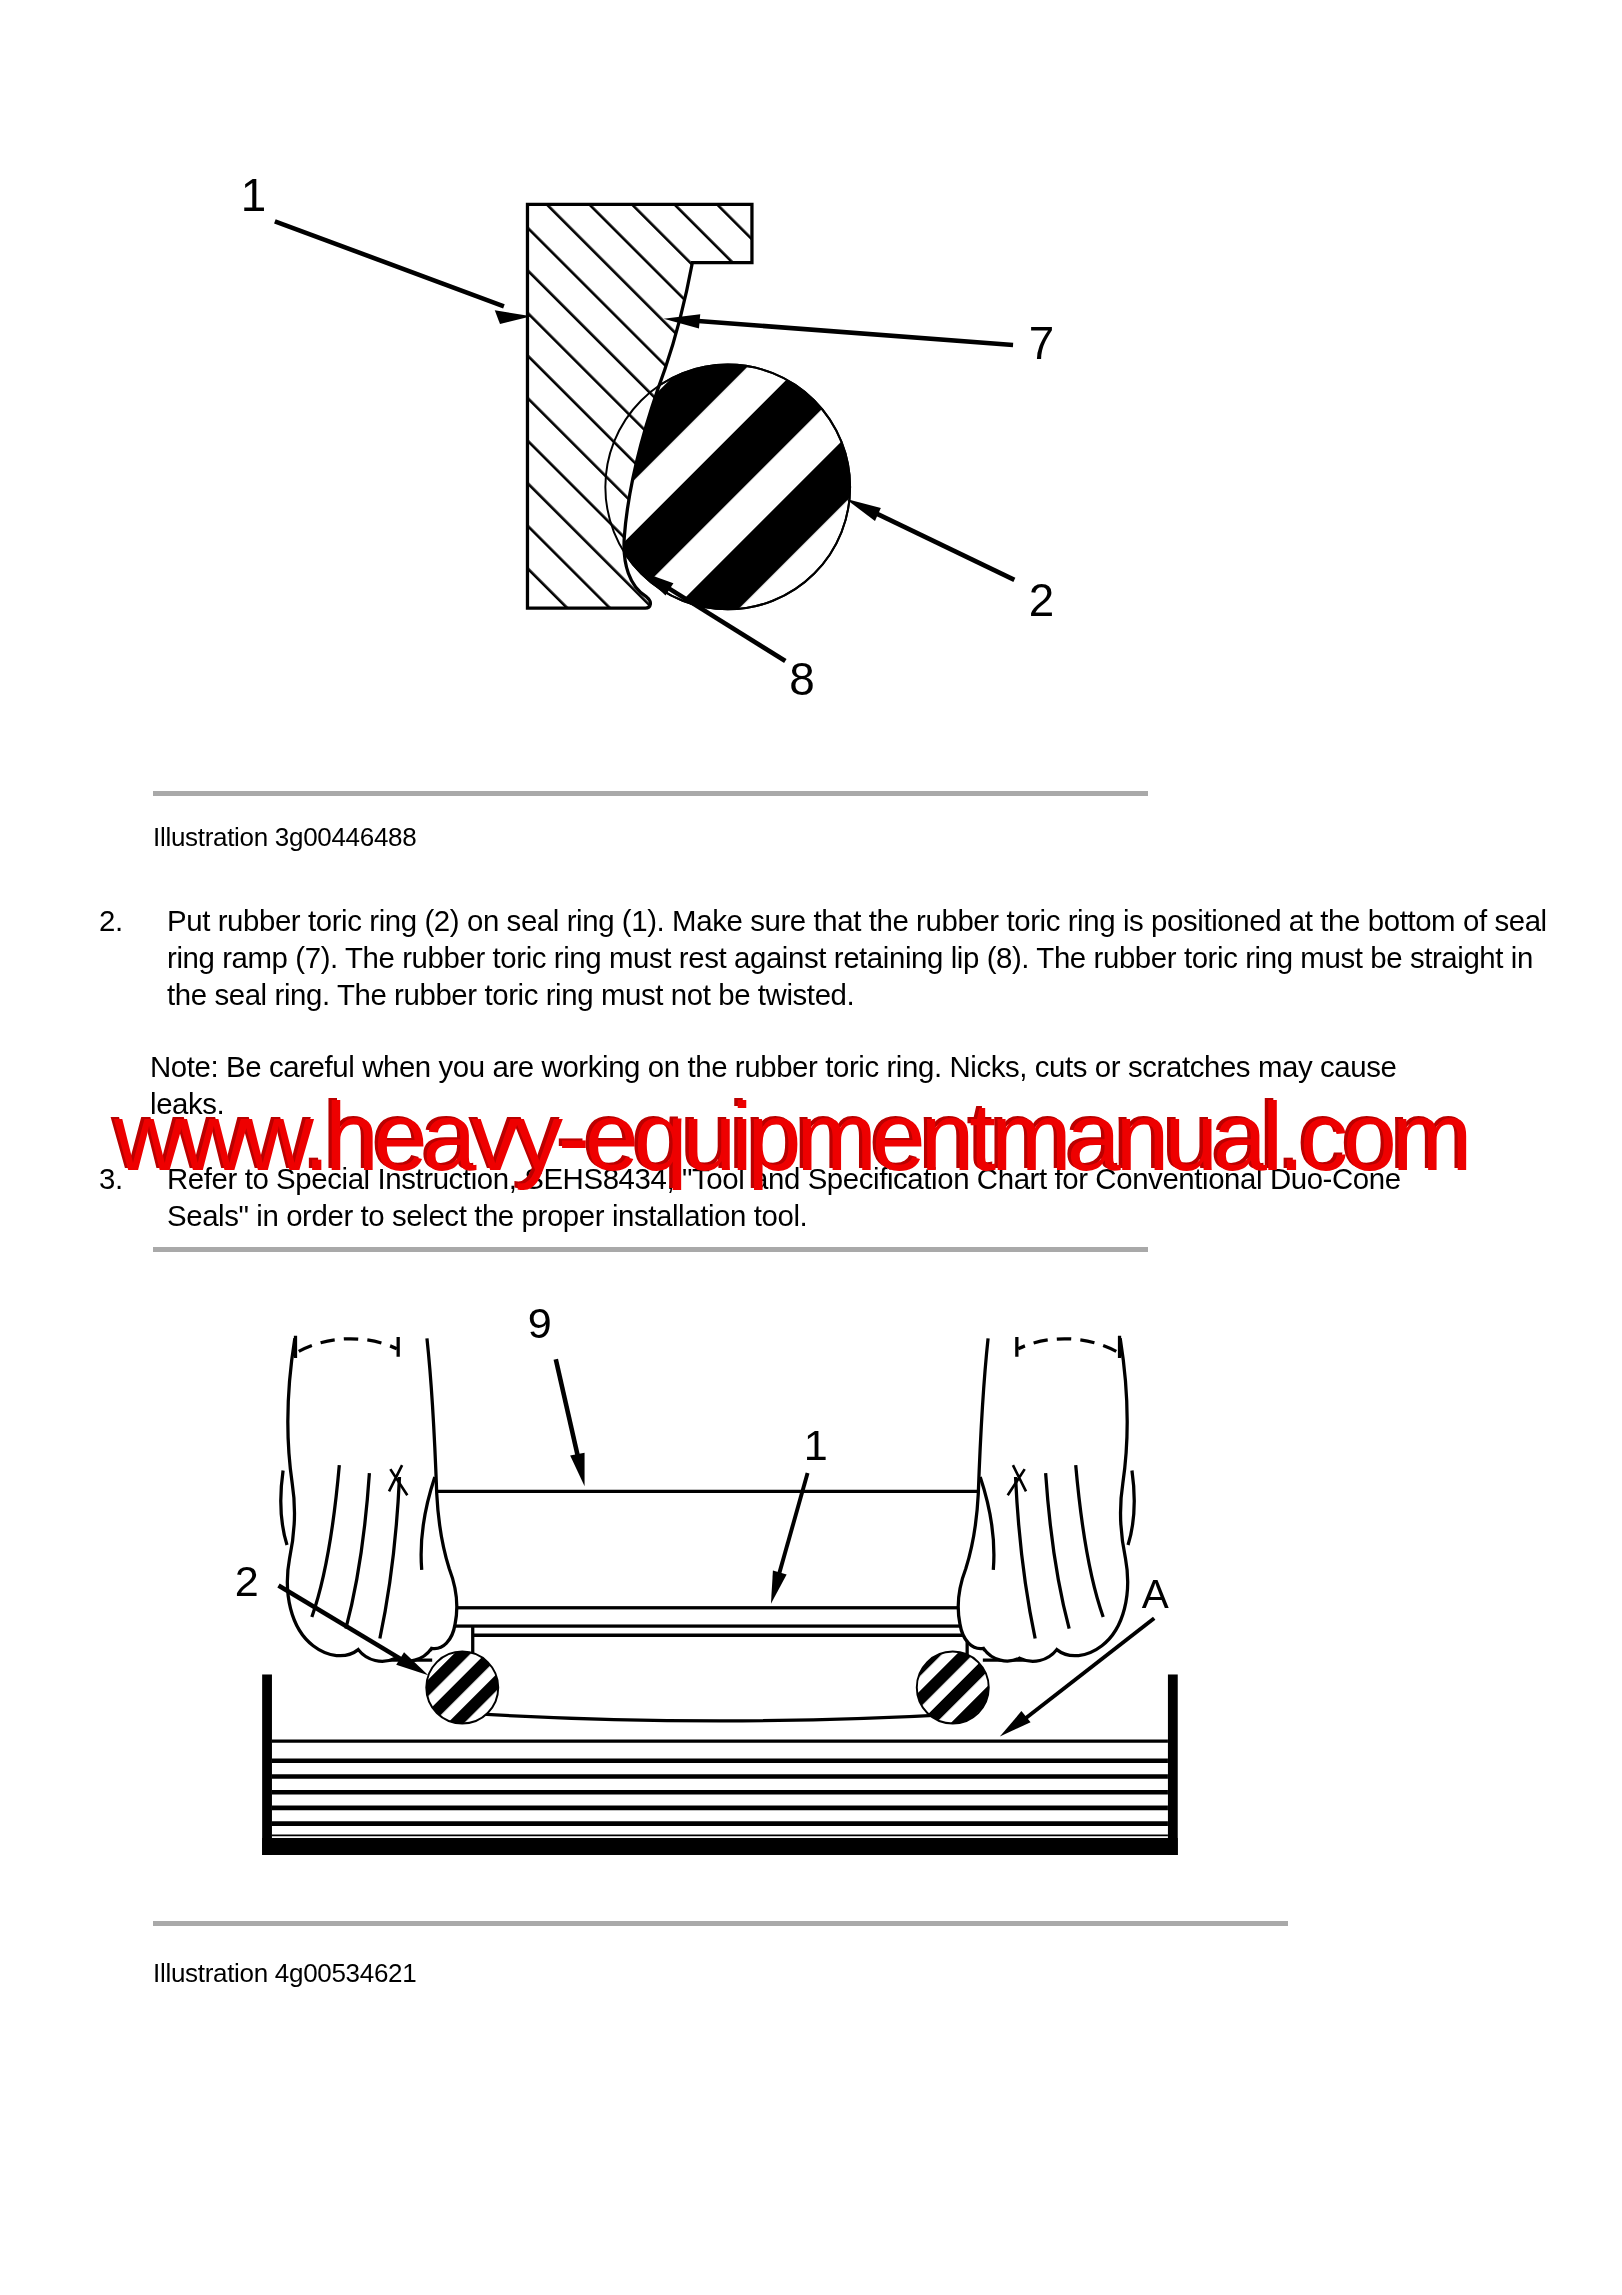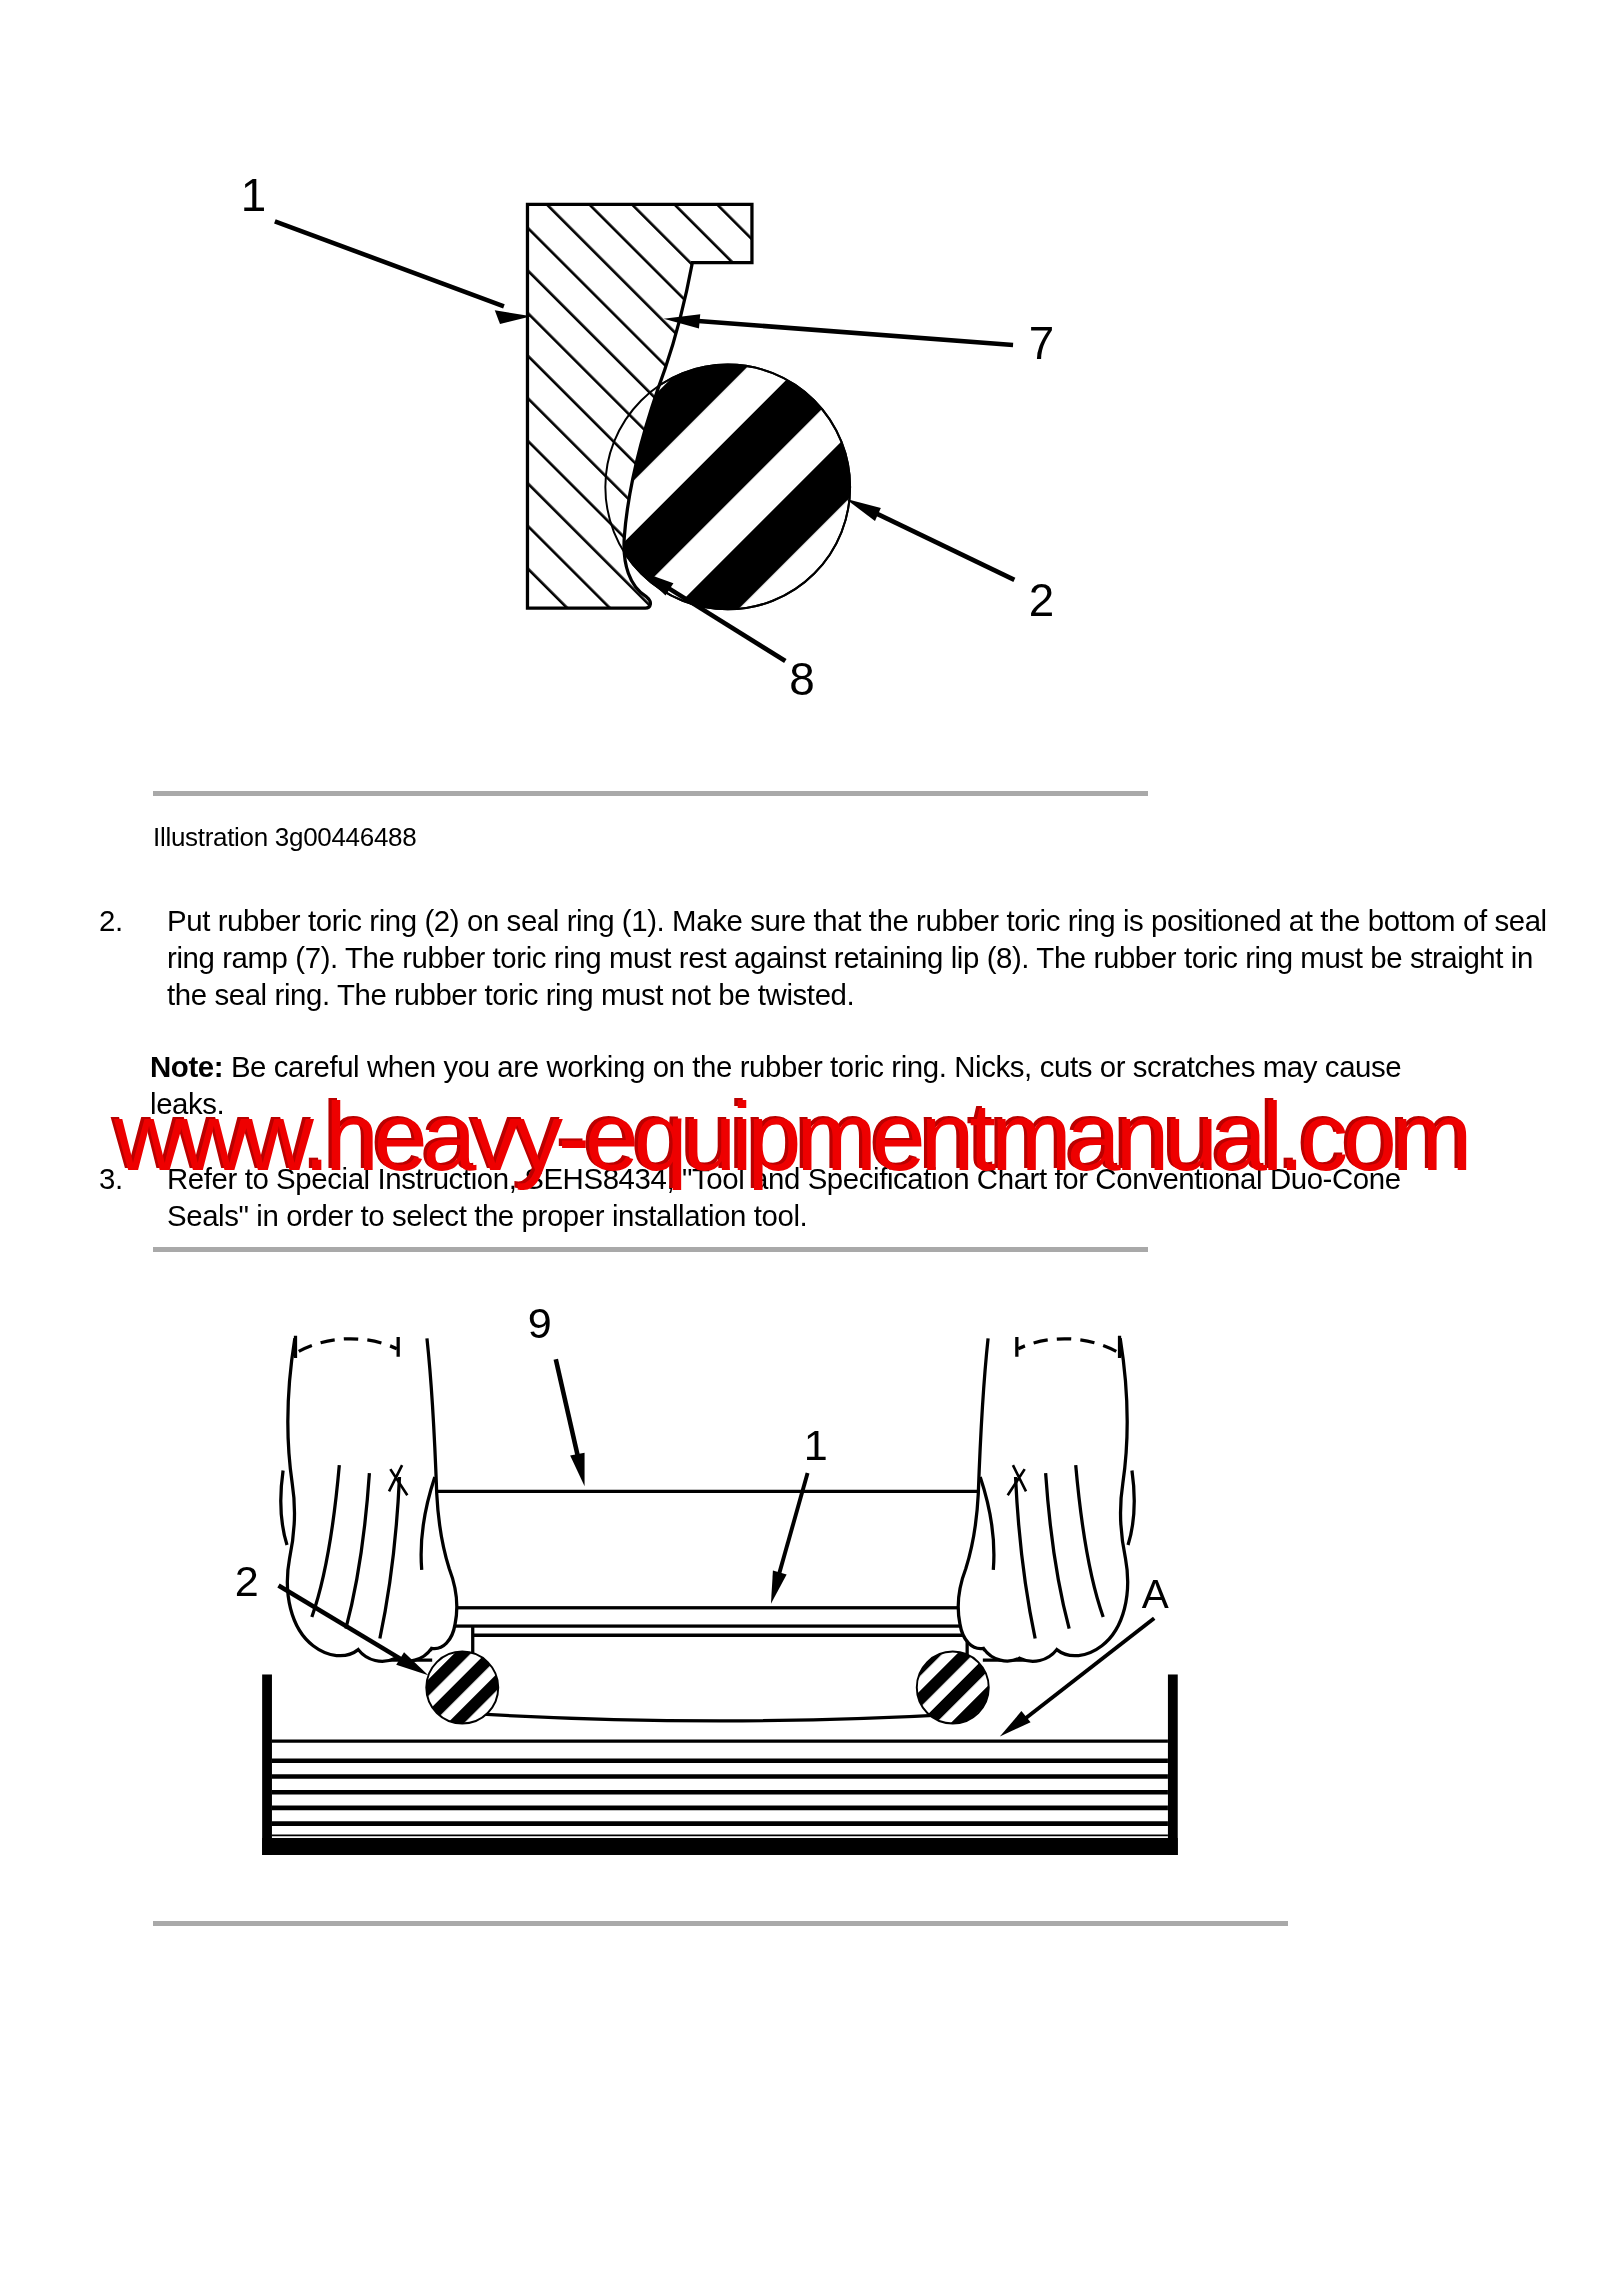--- a/index.html
+++ b/index.html
@@ -30,21 +30,21 @@
     letter-spacing:-0.4px;
   }
   .step .num{position:absolute;left:0;top:0;}
   .step .txt{margin-left:68px;}
   .note{
     position:absolute;
     font-size:29.4px;
     line-height:37px;
     letter-spacing:-0.4px;
   }
-  .note b{font-weight:bold;text-align:center;}
+  .note b{font-weight:normal;text-align:center;}
   .desc{
     position:absolute;
     font-size:27.5px;
     letter-spacing:-0.3px;
     line-height:33px;
   }
   .watermark{
     position:absolute;
     left:114px;
     top:1088px;
@@ -211,18 +211,22 @@
 
     <g>
       <line x1="1764" y1="2474" x2="1566" y2="2628" stroke="#000" stroke-width="6"></line>
       <polygon points="1528,2655 1561,2616 1575,2633" fill="#000"></polygon>
       <text x="1745" y="2458" font-size="62">A</text>
     </g>
   </svg>
 
   <div class="divider" style="left:153px;top:1921px;width:1135px;"></div>
 
+  <div class="cap-row" style="left:153px;top:1958px;width:1135px;">
+    <span>Illustration 4</span>
+    <span>g00534621</span>
+  </div>
 
 
   <div class="watermark">www.heavy-equipmentmanual.com</div>
 
 </div>
 
 
 </body></html>

